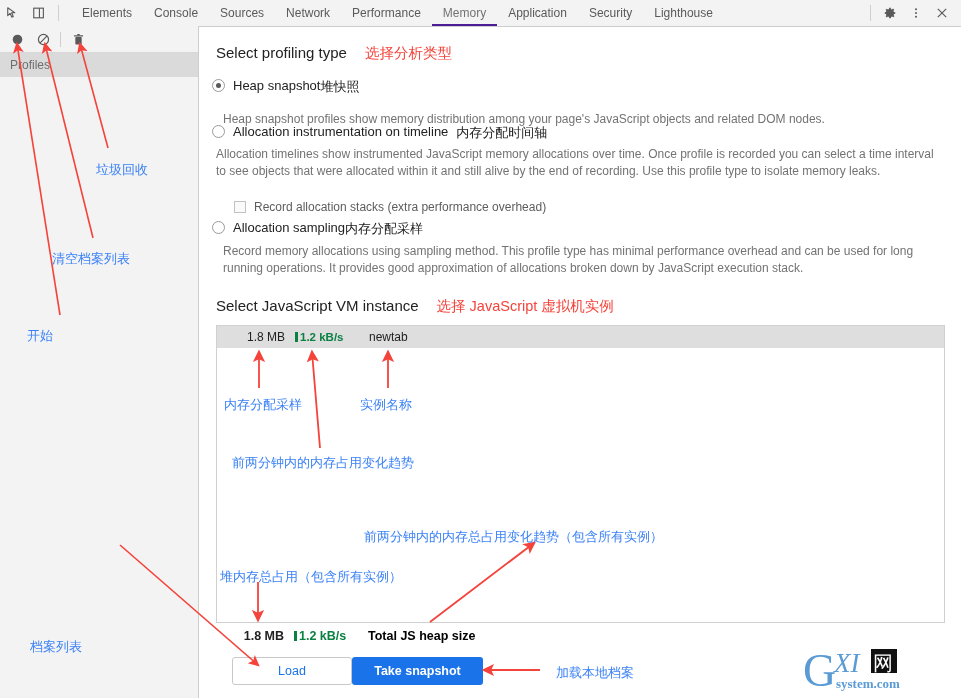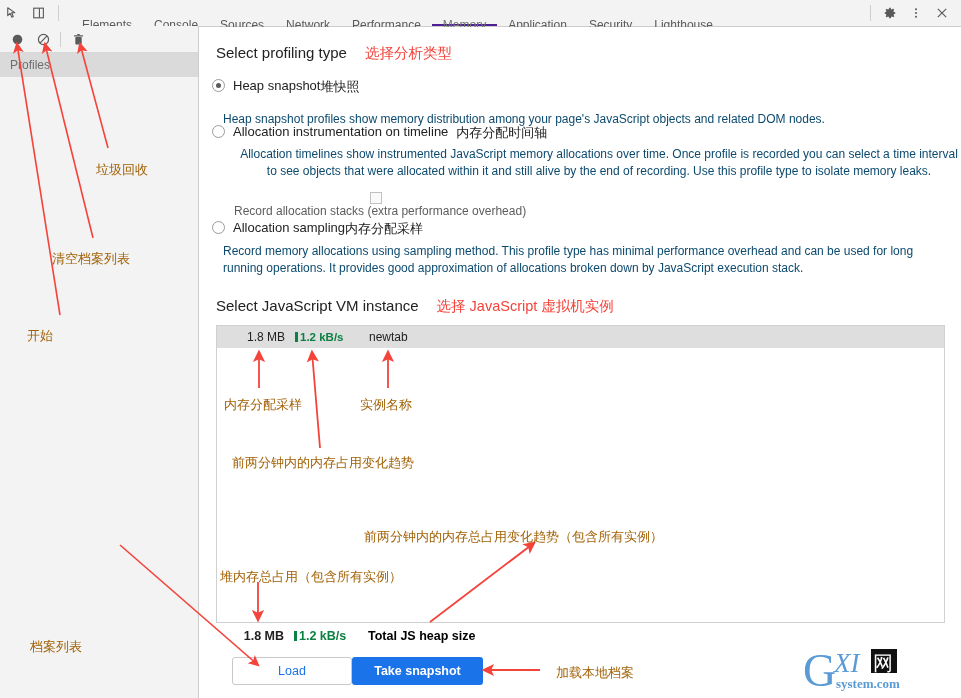--- a/index.html
+++ b/index.html
@@ -18,21 +18,21 @@
     background:#f3f3f3;border-bottom:1px solid #cdcdcd;
     display:flex;align-items:center;
   }
   .tb-icon{
     width:26px;height:26px;display:flex;align-items:center;justify-content:center;
     color:#5a5a5a;
   }
   .tb-sep{width:1px;height:16px;background:#cfcfcf;margin:0 6px;}
   #tabs{display:flex;align-items:center;height:26px;margin-left:6px;}
   .tab{
-    height:26px;line-height:26px;padding:12px 11px;font-size:12px;color:#5a5a5a;
+    height:26px;line-height:26px;padding:0 11px;font-size:12px;color:#5a5a5a;
     white-space:nowrap;box-sizing:border-box;
   }
   .tab.active{color:#737373;border-bottom:2px solid #4c1d95;}
   #tabbar-right{margin-left:auto;display:flex;align-items:center;height:26px;padding-right:6px;}
 
   
   #left-panel{
     position:absolute;left:0;top:26px;width:199px;height:672px;
     background:#f3f3f3;border-right:1px solid #cdcdcd;box-sizing:border-box;
   }
@@ -64,21 +64,21 @@
     width:13px;height:13px;border-radius:50%;border:1px solid #9a9a9a;
     background:#fff;box-sizing:border-box;margin-right:8px;flex:none;
     position:relative;top:1px;
   }
   .radio.checked::after{
     content:"";position:absolute;left:3px;top:3px;width:5px;height:5px;
     border-radius:50%;background:#5a5a5a;
   }
   .radio-label{font-size:13px;color:#222;}
   .desc{
-    position:absolute;font-size:12px;color:#0c4a6e;line-height:17px;
+    position:absolute;font-size:12px;color:#737373;line-height:17px;
   }
   .cb-row{position:absolute;display:flex;align-items:center;}
   .cb{
     width:12px;height:12px;border:1px solid #c2c2c2;background:#fafafa;
     box-sizing:border-box;margin-right:8px;flex:none;
   }
   .cb-label{font-size:12px;color:#5d5d5d;}
 
   
   #vm-list{
@@ -115,21 +115,21 @@
     border:1px solid #c9c9c9;border-radius:3px;font-size:12.5px;
     font-family:"Liberation Sans",sans-serif;cursor:pointer;
   }
 
   
   #annotations{
     position:absolute;left:0;top:0;width:961px;height:698px;
     pointer-events:none;
   }
   .anno-text{
-    position:absolute;color:#a16207;font-size:13px;white-space:nowrap;
+    position:absolute;color:#3b82f6;font-size:13px;white-space:nowrap;
     font-family:"Liberation Sans",sans-serif;
   }
   
   #watermark{
     position:absolute;right:8px;bottom:4px;width:150px;height:48px;
   }
 </style>
 </head>
 <body>
 
@@ -221,23 +221,23 @@
     <span class="radio-label">Heap snapshot</span>
     <span class="radio-label cn" style="margin-left:0;">堆快照</span>
   </div>
   <div class="desc" style="left:23px; top:84px; width:722px;">Heap snapshot profiles show memory distribution among your page's JavaScript objects and related DOM nodes.</div>
 
   <div class="radio-row" style="left:12px; top:97px;">
     <span class="radio"></span>
     <span class="radio-label">Allocation instrumentation on timeline</span>
     <span class="radio-label cn" style="margin-left:8px;">内存分配时间轴</span>
   </div>
-  <div class="desc" style="left:36px; top:119px; width:726px;text-align:center;">Allocation timelines show instrumented JavaScript memory allocations over time. Once profile is recorded you can select a time interval to see objects that were allocated within it and still alive by the end of recording. Use this profile type to isolate memory leaks.</div>
-
-  <div class="cb-row" style="left:34px; top:165px;flex-direction:column;">
+  <div class="desc" style="left:16px; top:119px; width:726px;">Allocation timelines show instrumented JavaScript memory allocations over time. Once profile is recorded you can select a time interval to see objects that were allocated within it and still alive by the end of recording. Use this profile type to isolate memory leaks.</div>
+
+  <div class="cb-row" style="left:34px; top:173px;">
     <span class="cb"></span>
     <span class="cb-label">Record allocation stacks (extra performance overhead)</span>
   </div>
 
   <div class="radio-row" style="left:12px; top:193px;">
     <span class="radio"></span>
     <span class="radio-label">Allocation sampling</span>
     <span class="radio-label cn" style="margin-left:0;">内存分配采样</span>
   </div>
   <div class="desc" style="left:23px; top:216px; width:722px;">Record memory allocations using sampling method. This profile type has minimal performance overhead and can be used for long running operations. It provides good approximation of allocations broken down by JavaScript execution stack.</div>

